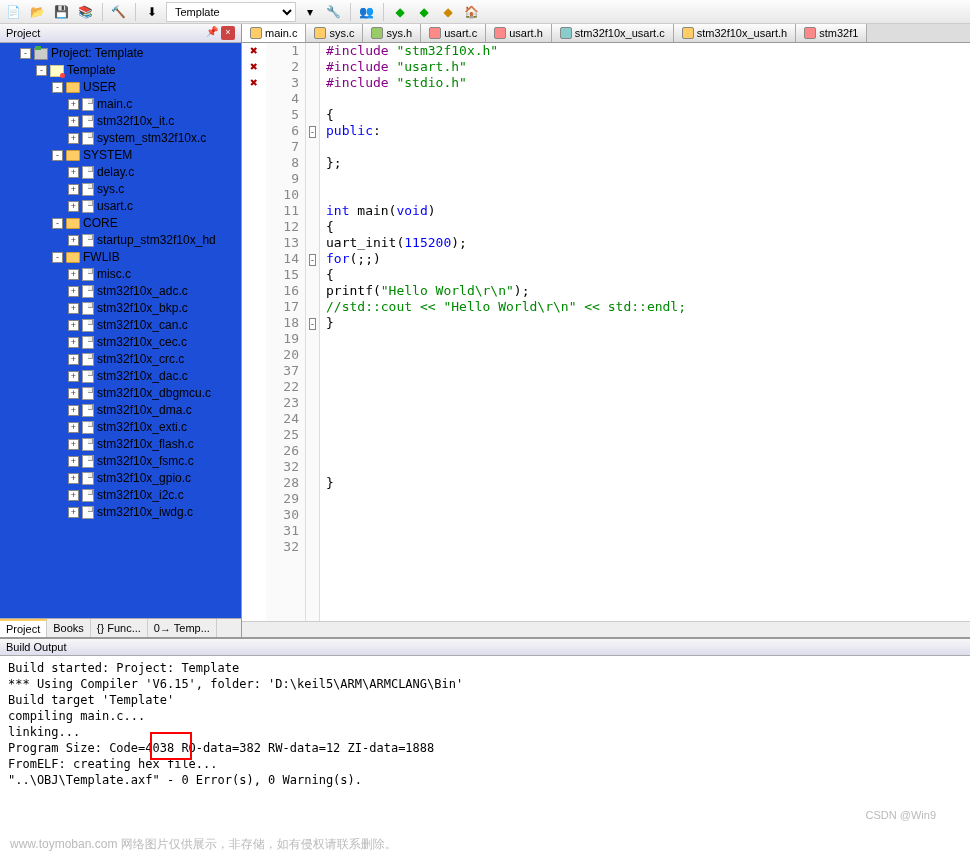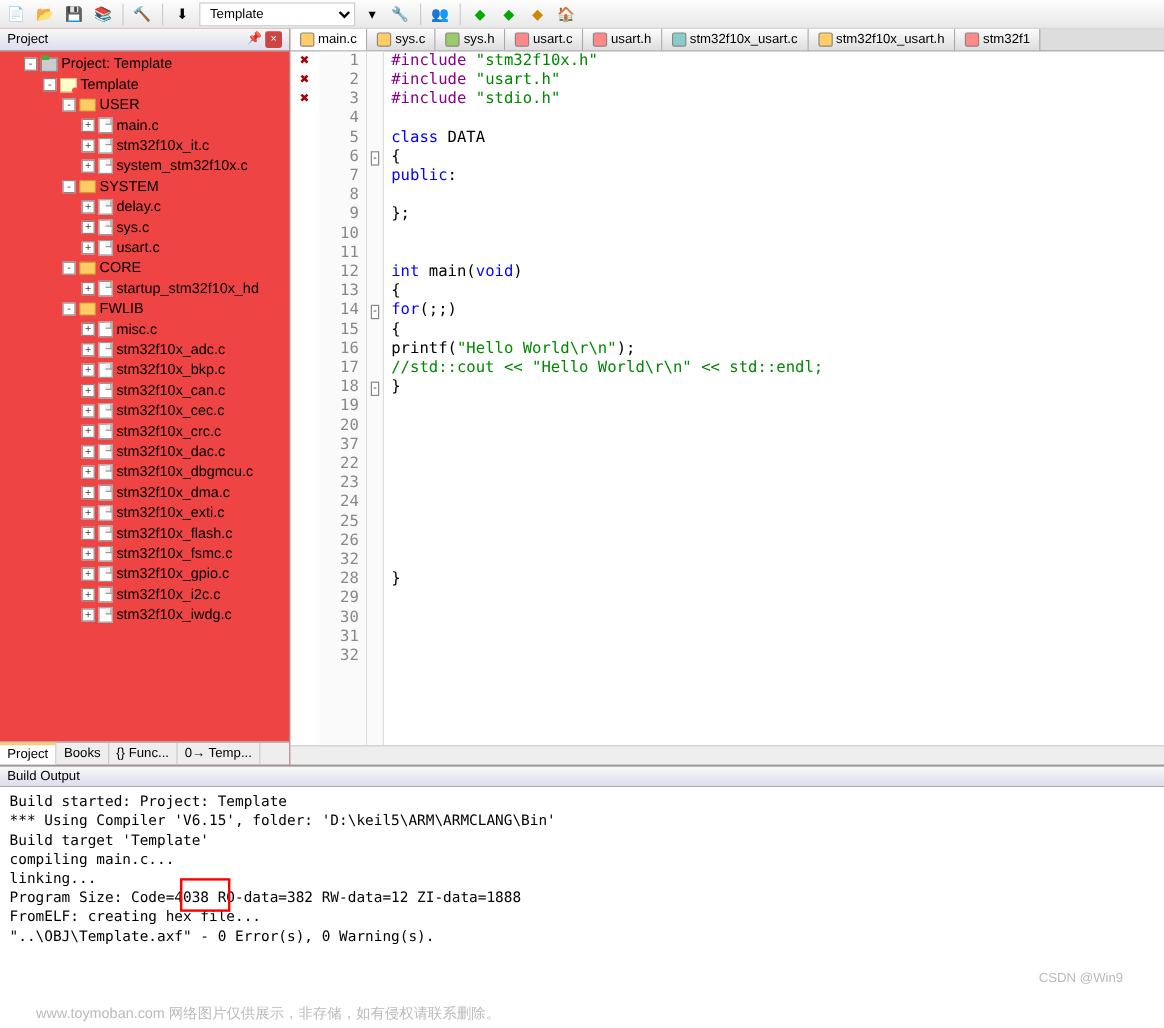--- a/index.html
+++ b/index.html
@@ -2,21 +2,21 @@
 <html><head>
 <meta charset="utf-8">
 <style>
 * { box-sizing: border-box; margin: 0; padding: 0; }
 body { font-family: "Segoe UI", Tahoma, sans-serif; font-size: 12px; background: #fff; width: 970px; height: 857px; overflow: hidden; position: relative; }
 .toolbar { height: 24px; background: linear-gradient(#fdfdfd,#e8e8e8); border-bottom: 1px solid #ccc; display: flex; align-items: center; padding: 0 4px; gap: 4px; }
 .tb-btn { width: 20px; height: 20px; display: flex; align-items: center; justify-content: center; cursor: pointer; border: 1px solid transparent; border-radius: 2px; }
 .tb-sep { width: 1px; height: 18px; background: #ccc; margin: 0 2px; }
 .tb-combo { width: 130px; height: 20px; border: 1px solid #ccc; background: #fff; font-size: 11px; padding: 0 4px; }
 .main-area { display: flex; height: 613px; }
-.project-pane { width: 242px; border-right: 1px solid #999; display: flex; flex-direction: column; background: #ef4444; }
+.project-pane { width: 242px; border-right: 1px solid #999; display: flex; flex-direction: column; background: #1d4ed8; }
 .pane-title { background: linear-gradient(#f8f8f8,#dde); border-bottom: 1px solid #aaa; padding: 2px 6px; font-size: 11px; display: flex; justify-content: space-between; align-items: center; }
 .pane-title .ctl { display:flex; gap:2px;}
 .pane-title .close { width:14px;height:14px;background:#c44;color:#fff;font-size:9px;text-align:center;line-height:12px;border-radius:2px;cursor:pointer;}
 .tree { flex: 1; overflow: auto; padding: 2px; font-size: 12px; }
 .tree ul { list-style: none; padding-left: 16px; }
 .tree li { white-space: nowrap; line-height: 17px; }
 .tree .node { display: flex; align-items: center; gap: 3px; cursor: pointer; padding: 0 2px;}
 .exp { width: 11px; height: 11px; border: 1px solid #888; font-size: 9px; line-height: 9px; text-align: center; color: #444; cursor: pointer; background:#fff;}
 .ico-prj { width:14px;height:12px;background:#ccc;border:1px solid #888;position:relative;}
 .ico-prj::after{content:"";position:absolute;width:6px;height:4px;background:#4a4;top:-3px;left:0;}
@@ -37,21 +37,21 @@
 .gutter1 { width:24px; text-align:center; color:#a00; font-weight:bold;}
 .gutter2 { width:40px; text-align:right; color:#888; padding-right:6px; background:#fafafa; border-right:1px solid #ddd;}
 .fold-col { width:14px; background:#fafafa; border-right:1px solid #ddd; text-align:center; color:#888;}
 .code-col { flex:1; padding-left:6px;}
 .code-line { height:16px; line-height:16px;}
 .kw { color:#00f;} .str { color:#080;} .cmt { color:#080;} .pp { color:#808;} .num{color:#00f;}
 .build-pane { border-top:2px solid #999;}
 .build-title { background:linear-gradient(#f8f8f8,#dde); padding:2px 6px;font-size:11px;border-bottom:1px solid #aaa;}
 .build-body { font-family:Consolas,monospace; font-size:12px; padding:4px 8px; white-space:pre; line-height:16px; background:#fff; height:132px; overflow:auto; position:relative;}
 .hl-box { position:absolute; border:2px solid #f00; pointer-events:none;}
-.watermark { position:absolute; bottom:4px; left:10px; color:#bbb; font-size:12px;margin-left:20px;}
+.watermark { position:absolute; bottom:4px; left:10px; color:#bbb; font-size:12px;}
 .wm-credit { position:absolute; bottom:36px; right:34px; color:#bbb; font-size:11px;}
 .editor-scroll { height:16px; background:#eee; border-top:1px solid #ccc;}
 </style>
 </head>
 <body>
 
 <div class="toolbar">
   <span class="tb-btn">📄</span>
   <span class="tb-btn">📂</span>
   <span class="tb-btn">💾</span>
@@ -438,29 +438,29 @@
           <div class="code-line"></div>
           <div class="code-line"></div>
           <div class="code-line"></div>
           <div class="code-line"></div>
         </div>
         <div class="code-col">
           <div class="code-line"><span class="pp">#include</span> <span class="str">"stm32f10x.h"</span></div>
           <div class="code-line"><span class="pp">#include</span> <span class="str">"usart.h"</span></div>
           <div class="code-line"><span class="pp">#include</span> <span class="str">"stdio.h"</span></div>
           <div class="code-line"></div>
-          <div class="code-line"><span class="kw">class</span> DATA</div>
           <div class="code-line">{</div>
           <div class="code-line">  <span class="kw">public</span>:</div>
           <div class="code-line"></div>
           <div class="code-line"> };</div>
           <div class="code-line"></div>
           <div class="code-line"></div>
           <div class="code-line"><span class="kw">int</span> main(<span class="kw">void</span>)</div>
           <div class="code-line">{</div>
+          <div class="code-line">  uart_init(<span class="num">115200</span>);</div>
           <div class="code-line">  <span class="kw">for</span>(;;)</div>
           <div class="code-line">  {</div>
           <div class="code-line">    printf(<span class="str">"Hello World\r\n"</span>);</div>
           <div class="code-line">    <span class="cmt">//std::cout &lt;&lt; "Hello World\r\n" &lt;&lt; std::endl;</span></div>
           <div class="code-line">  }</div>
           <div class="code-line"></div>
           <div class="code-line"></div>
           <div class="code-line"></div>
           <div class="code-line"></div>
           <div class="code-line"></div>

